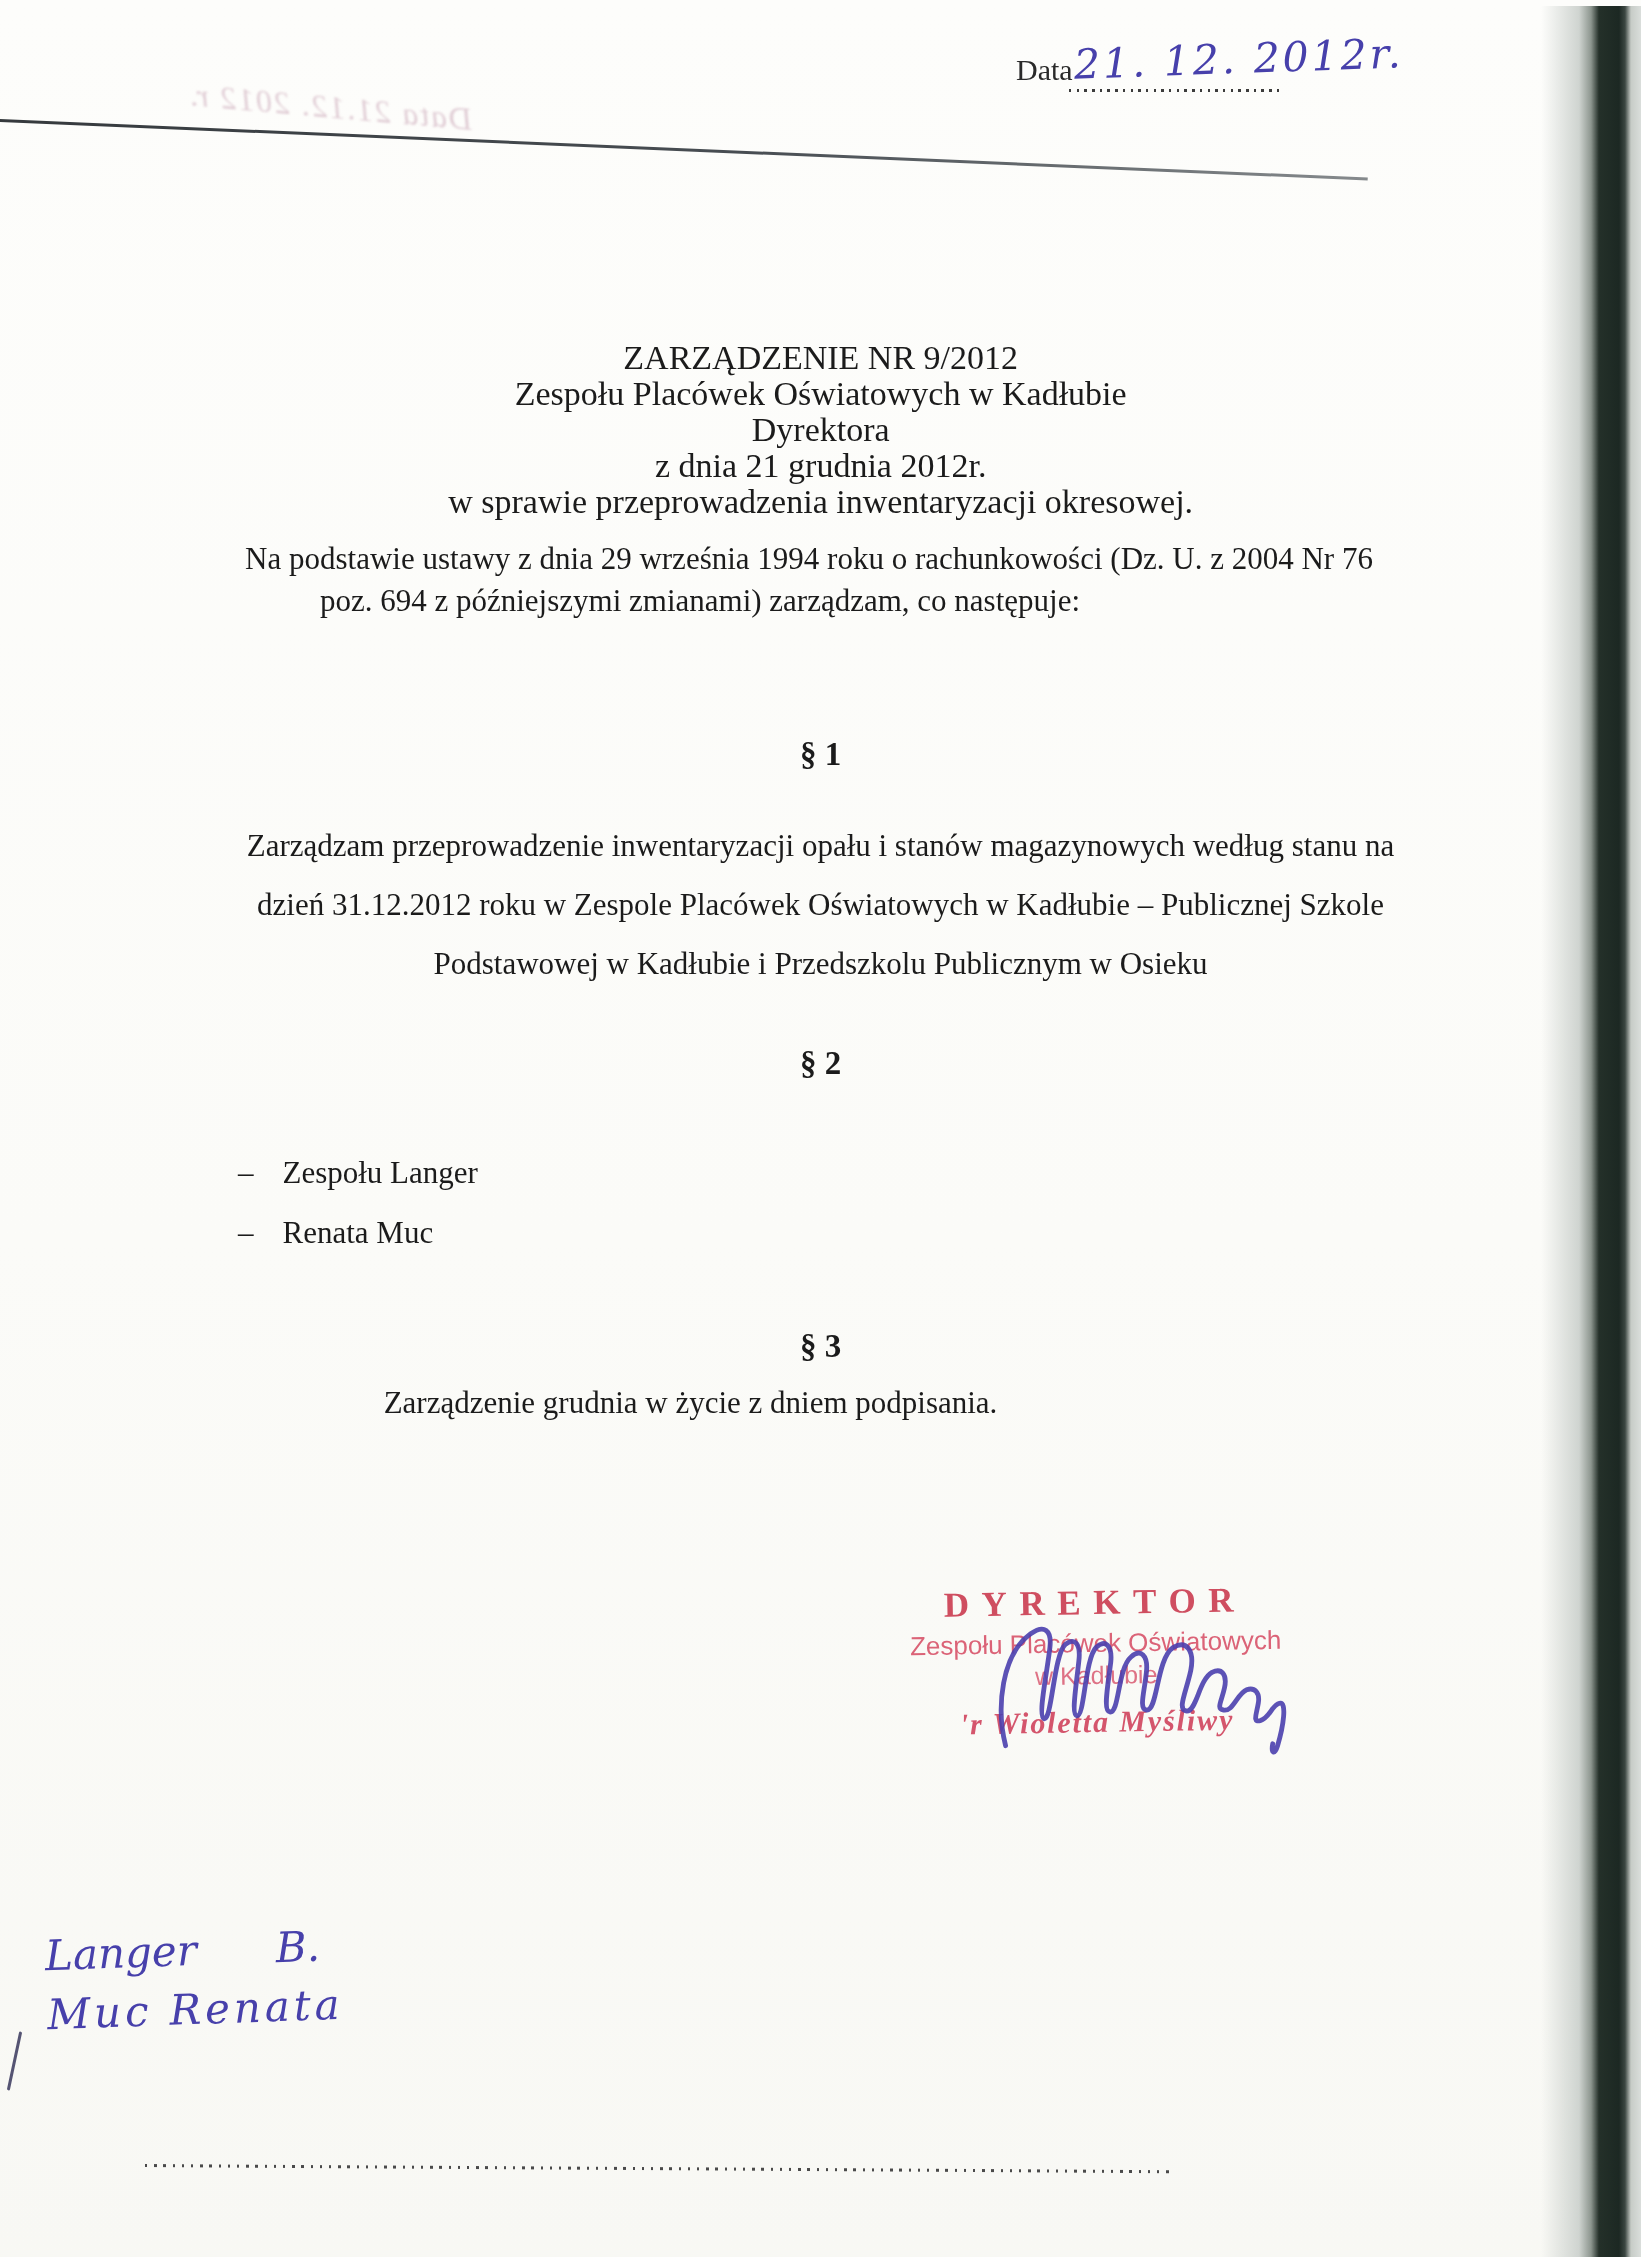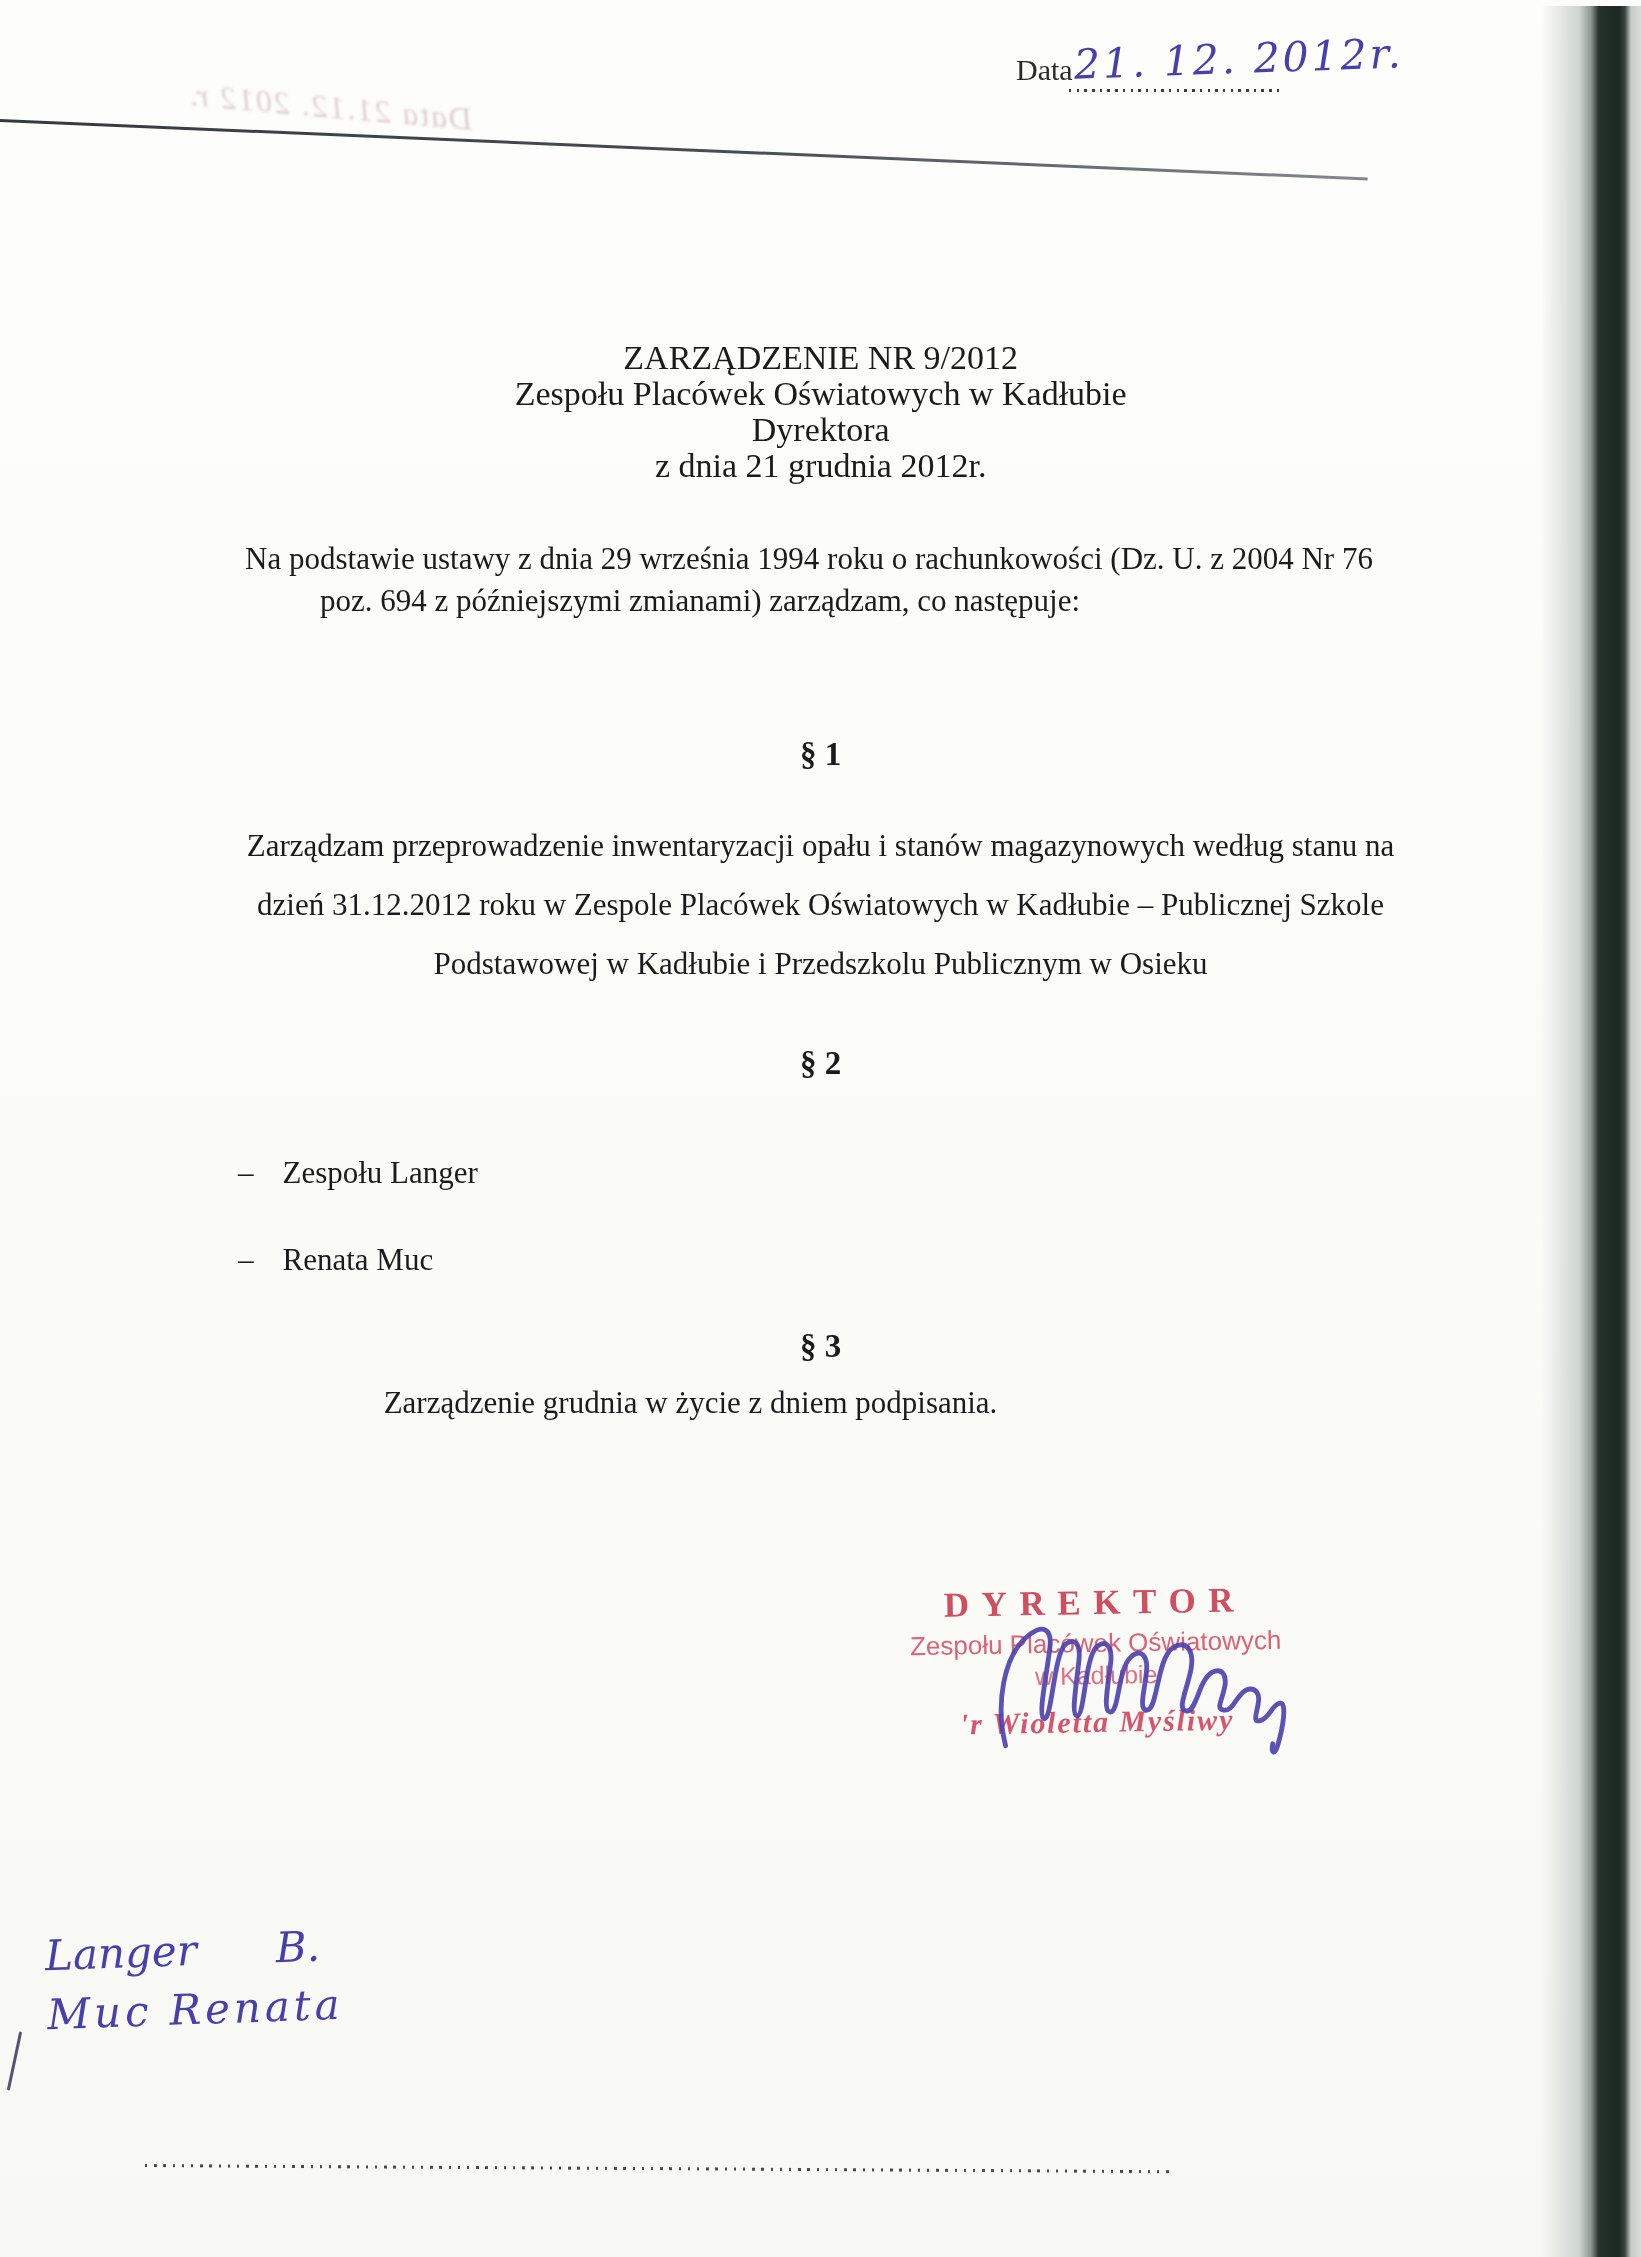--- a/index.html
+++ b/index.html
@@ -49,21 +49,21 @@
   .intro-l1{left:0;top:541px;width:1618px;font-size:31px;}
   .intro-l2{left:0;top:583px;width:1400px;font-size:31px;}
   .sec-num{font-size:33px;font-weight:bold;width:1641px;left:0;}
   .s1-num{top:736px;}
   .s1-body{left:53px;top:816px;width:1535px;font-size:31px;line-height:59px;}
   .s2-num{top:1045px;}
   .s2-intro{left:0;top:1099px;width:1352px;font-size:31px;}
   .member{font-size:31px;left:238px;white-space:nowrap;}
   .member .bullet{display:inline-block;margin-right:29px;}
   .member-0{top:1155px;}
-  .member-1{top:1215px;margin-top:27px;}
+  .member-1{top:1215px;}
   .s3-num{top:1328px;}
   .s3-text{left:0;top:1385px;width:1381px;font-size:31px;}
 
   
   .stamp{left:903px;top:1583px;width:386px;text-align:center;
     transform:rotate(-1deg);}
   .stamp-l1{font-size:35px;font-weight:bold;letter-spacing:12.6px;color:#cc4054;opacity:.92;}
   .stamp-l2{font-size:26px;color:#db6377;margin-top:4.8px;font-family:"Liberation Sans",sans-serif;}
   .stamp-l3{font-size:25px;color:#de7285;margin-top:1.9px;font-family:"Liberation Sans",sans-serif;}
   .stamp-l4{font-size:30px;font-weight:bold;font-style:italic;color:#d4556c;margin-top:15.4px;letter-spacing:1.9px;}
@@ -107,20 +107,21 @@
 
   <div class="abs date-label">Data</div>
   <div class="abs date-dots"></div>
   <div class="abs hand hand-date">21. 12. 2012r.</div>
 
   <div class="abs title-block center">
     <div class="title-line">ZARZĄDZENIE NR 9/2012</div>
     <div class="title-line">Zespołu Placówek Oświatowych w Kadłubie</div>
     <div class="title-line">Dyrektora</div>
     <div class="title-line">z dnia 21 grudnia 2012r.</div>
+    <div class="title-line">w sprawie przeprowadzenia inwentaryzacji okresowej.</div>
   </div>
 
   <div class="abs intro-l1 center">Na podstawie ustawy z dnia 29 września 1994 roku o rachunkowości (Dz. U. z 2004 Nr 76</div>
   <div class="abs intro-l2 center">poz. 694 z późniejszymi zmianami) zarządzam, co następuje:</div>
 
   <div class="abs sec-num s1-num center">§ 1</div>
   <div class="abs s1-body center">
     <div>Zarządzam przeprowadzenie inwentaryzacji opału i stanów magazynowych według stanu na</div>
     <div>dzień 31.12.2012 roku w Zespole Placówek Oświatowych w Kadłubie – Publicznej Szkole</div>
     <div>Podstawowej w Kadłubie i Przedszkolu Publicznym w Osieku</div>

